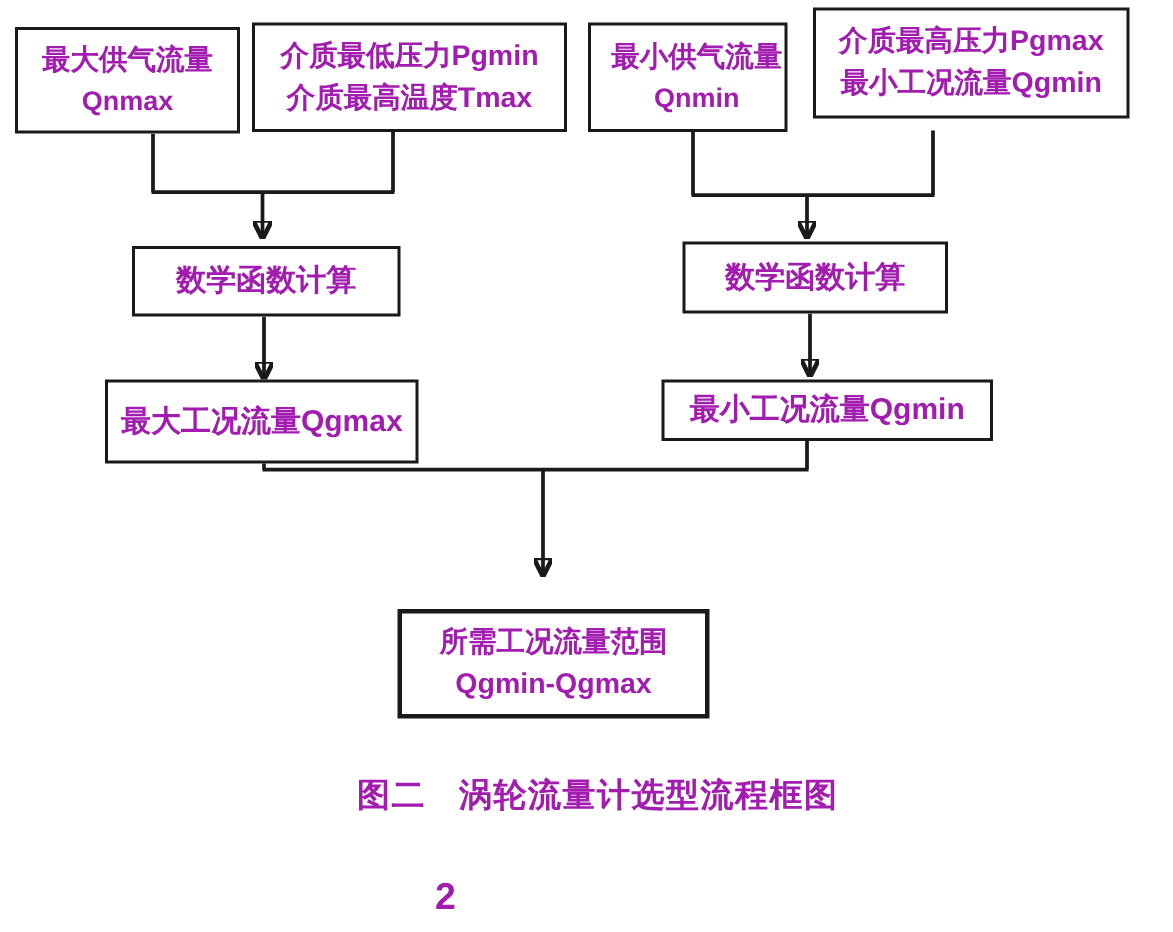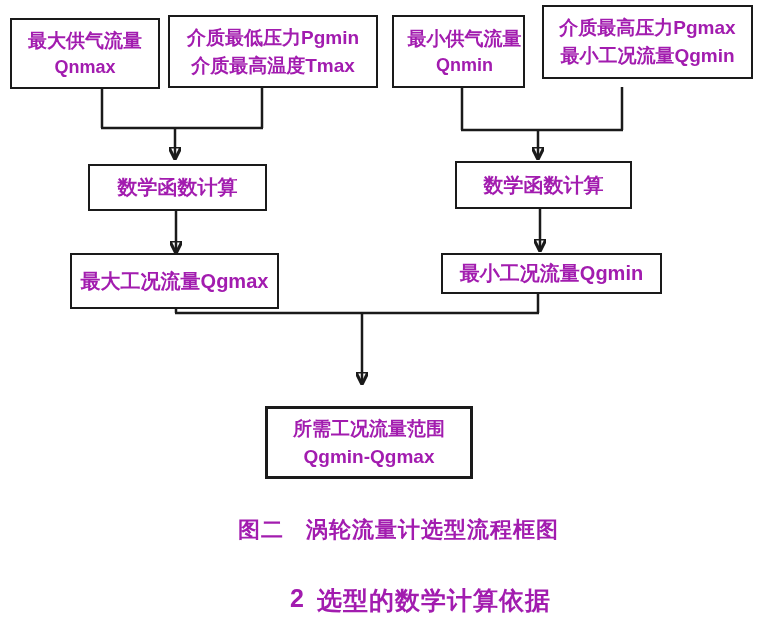--- a/index.html
+++ b/index.html
@@ -140,16 +140,15 @@
     <span class="l1">Qgmin-Qgmax</span>
   </div>
 
   <div class="caption">
     <span>图二</span>
     <span>涡轮流量计选型流程框图</span>
   </div>
 
   <div class="heading">
     <span>2</span>
-    <span>选型的数学计算依据</span>
   </div>
 
 </div>
 
 </body></html>

